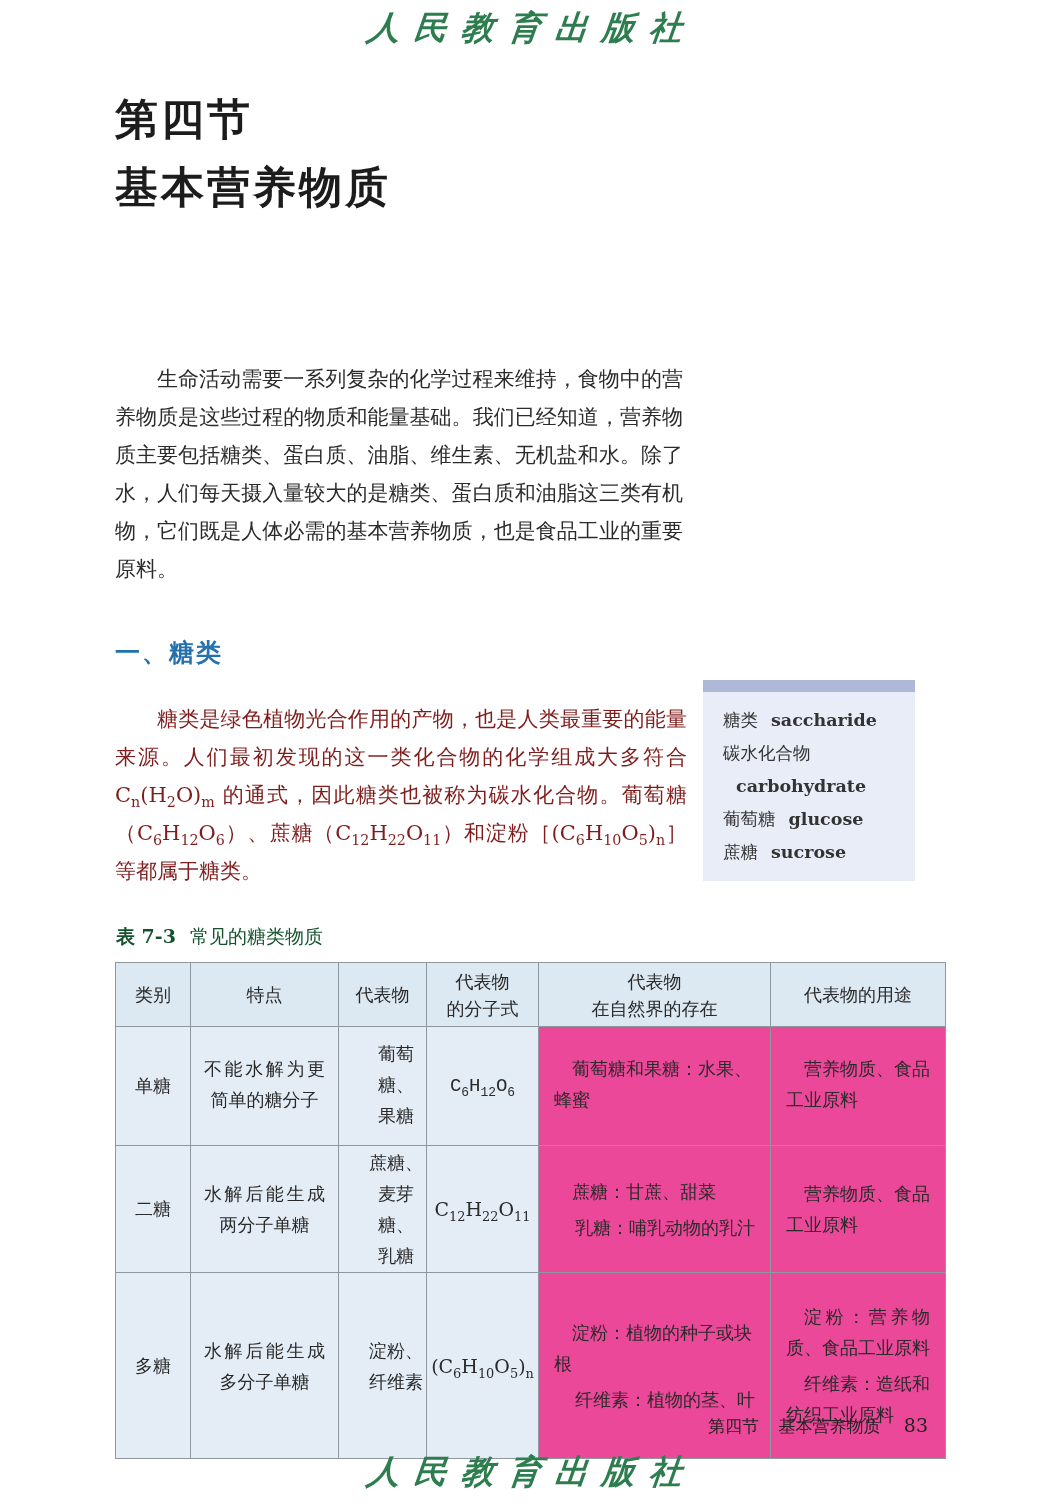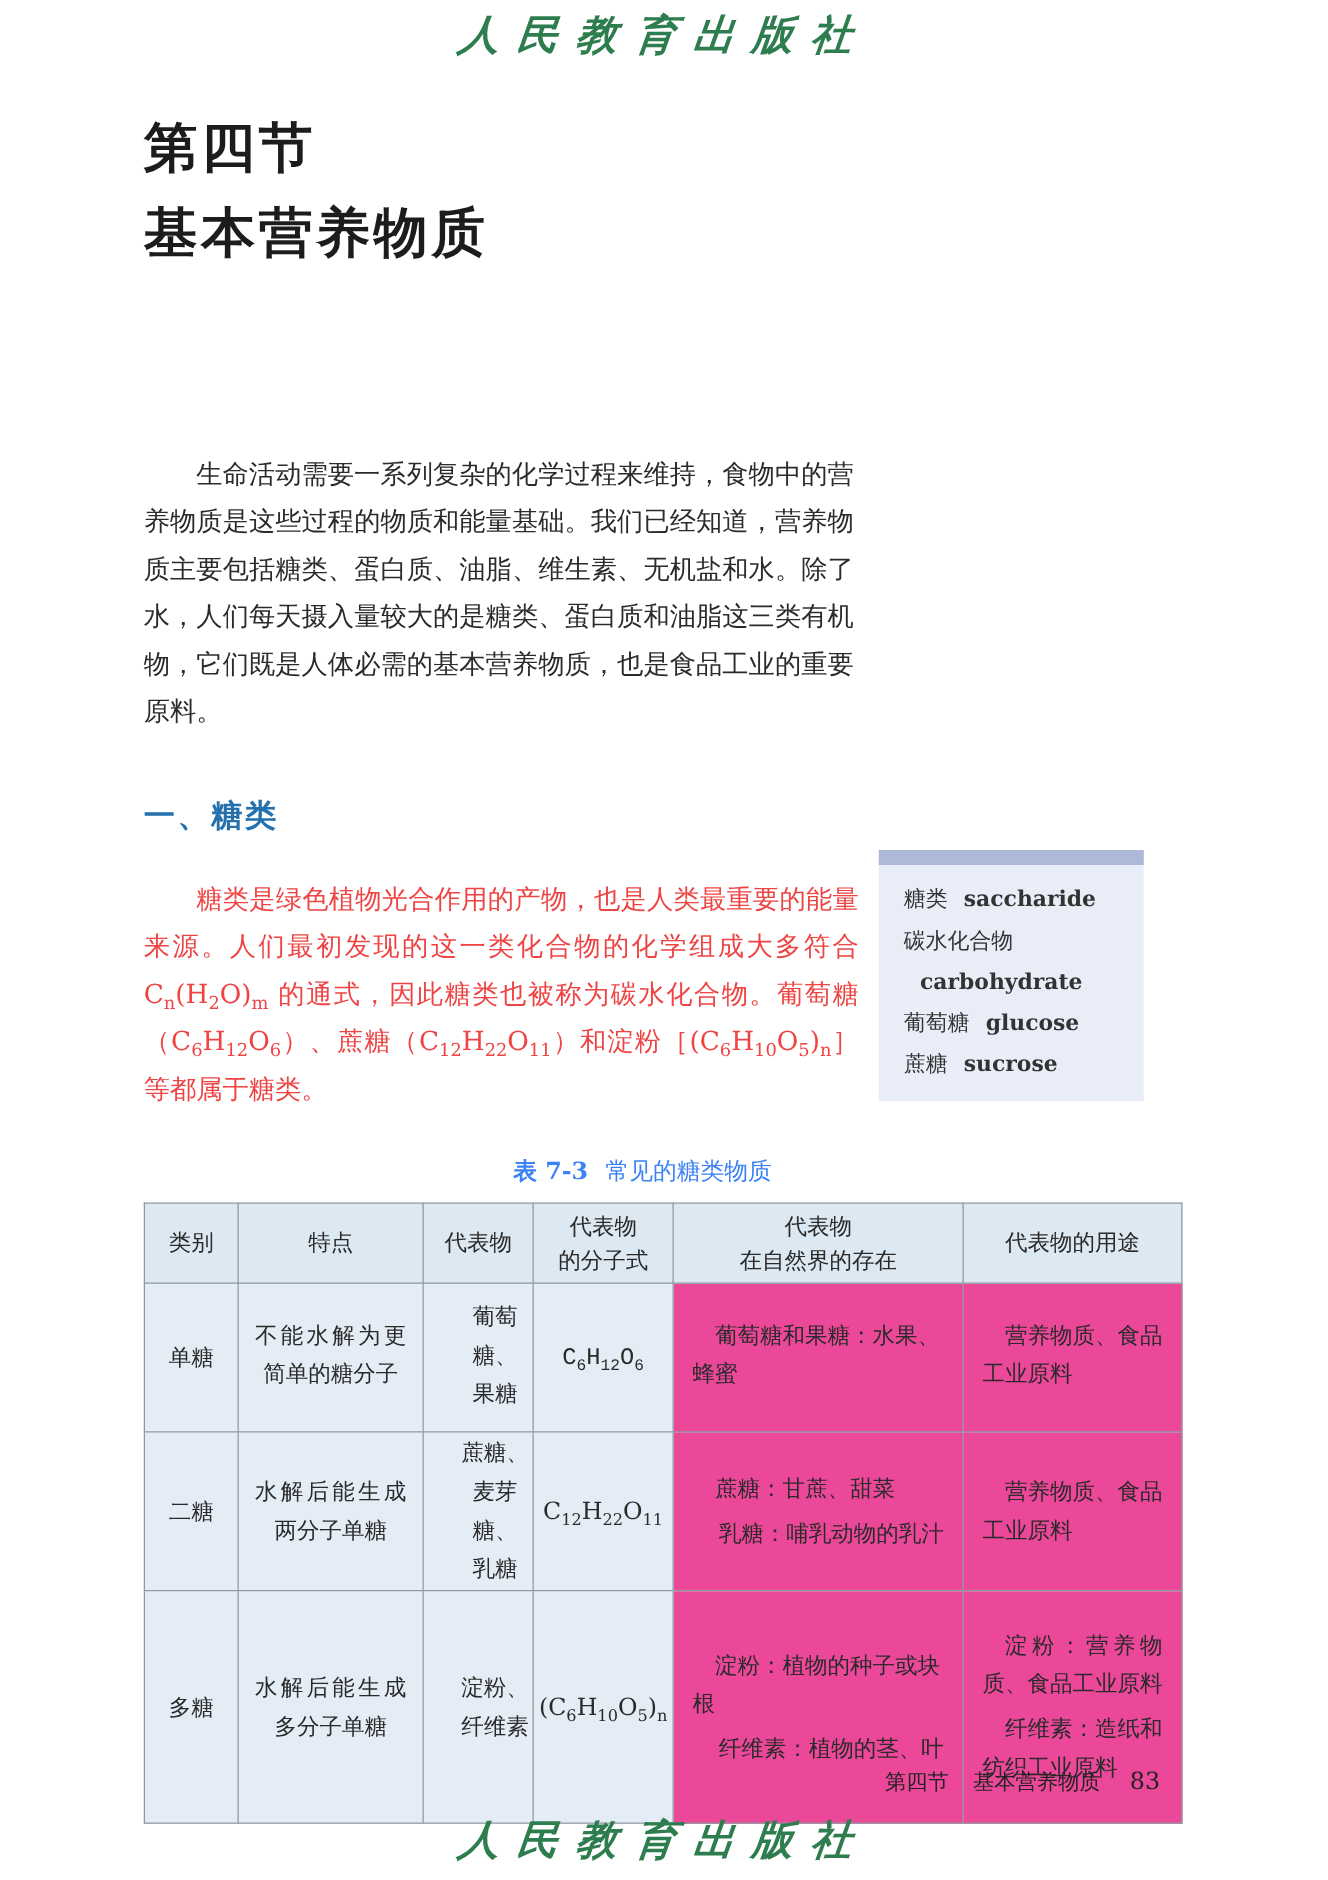--- a/index.html
+++ b/index.html
@@ -23,33 +23,33 @@
   .title { position:absolute; left:115px; top:86px; font-size:43px; line-height:1.58;
            font-weight:600; letter-spacing:3px; color:#1c1c1c; }
 
   
   .intro { position:absolute; left:115px; top:360px; width:568px; margin:0;
            font-size:21px; line-height:38px; text-align:justify; text-indent:2em; color:#2b2b2b; }
   .h2 { position:absolute; left:115px; top:636px; margin:0;
         font-family:"DejaVu Sans","Liberation Sans",sans-serif;
         font-size:25px; font-weight:bold; letter-spacing:2px; color:#2471ae; }
   .sec-body { position:absolute; left:115px; top:700px; width:572px; margin:0;
-              font-size:21px; line-height:38px; text-align:justify; text-indent:2em; color:#ef4444; }
+              font-size:21px; line-height:38px; text-align:justify; text-indent:2em; color:#7f1d1d; }
   sub { font-size:68%; line-height:0; }
 
   
   .vocab { position:absolute; left:703px; top:680px; width:212px; background:#e9edf8;
            padding-bottom:12px; }
   .vocab-bar { height:12px; background:#aeb8d8; }
   .vocab-list { padding:12px 18px 0 20px; font-size:17.5px; line-height:33px; color:#333333; }
   .vocab-en { font-weight:bold; margin-left:13px; }
 
   
-  .caption { position:absolute; left:99px; top:924px; width:830px; text-align:center;
-             font-size:19px; color:#3b82f6; }
+  .caption { position:absolute; left:116px; top:924px; width:830px; text-align:left;
+             font-size:19px; color:#14532d; }
   .cap-label { font-weight:bold; margin-right:14px; }
   table.t { position:absolute; left:115px; top:962px; width:830px;
             border-collapse:collapse; table-layout:fixed; }
   .t th, .t td { border:1px solid #8f989f; font-size:18px; font-weight:normal;
                  color:#2a2a2a; vertical-align:middle; }
   .t thead th { background:#dce8f2; height:64px; text-align:center;
                 white-space:pre-line; line-height:27px; padding:4px 6px; }
   td.tint { background:#e4edf6; }
   td.cat { text-align:center; }
   td.feat { padding:8px 13px; line-height:31px; text-align:justify; text-align-last:center; }

